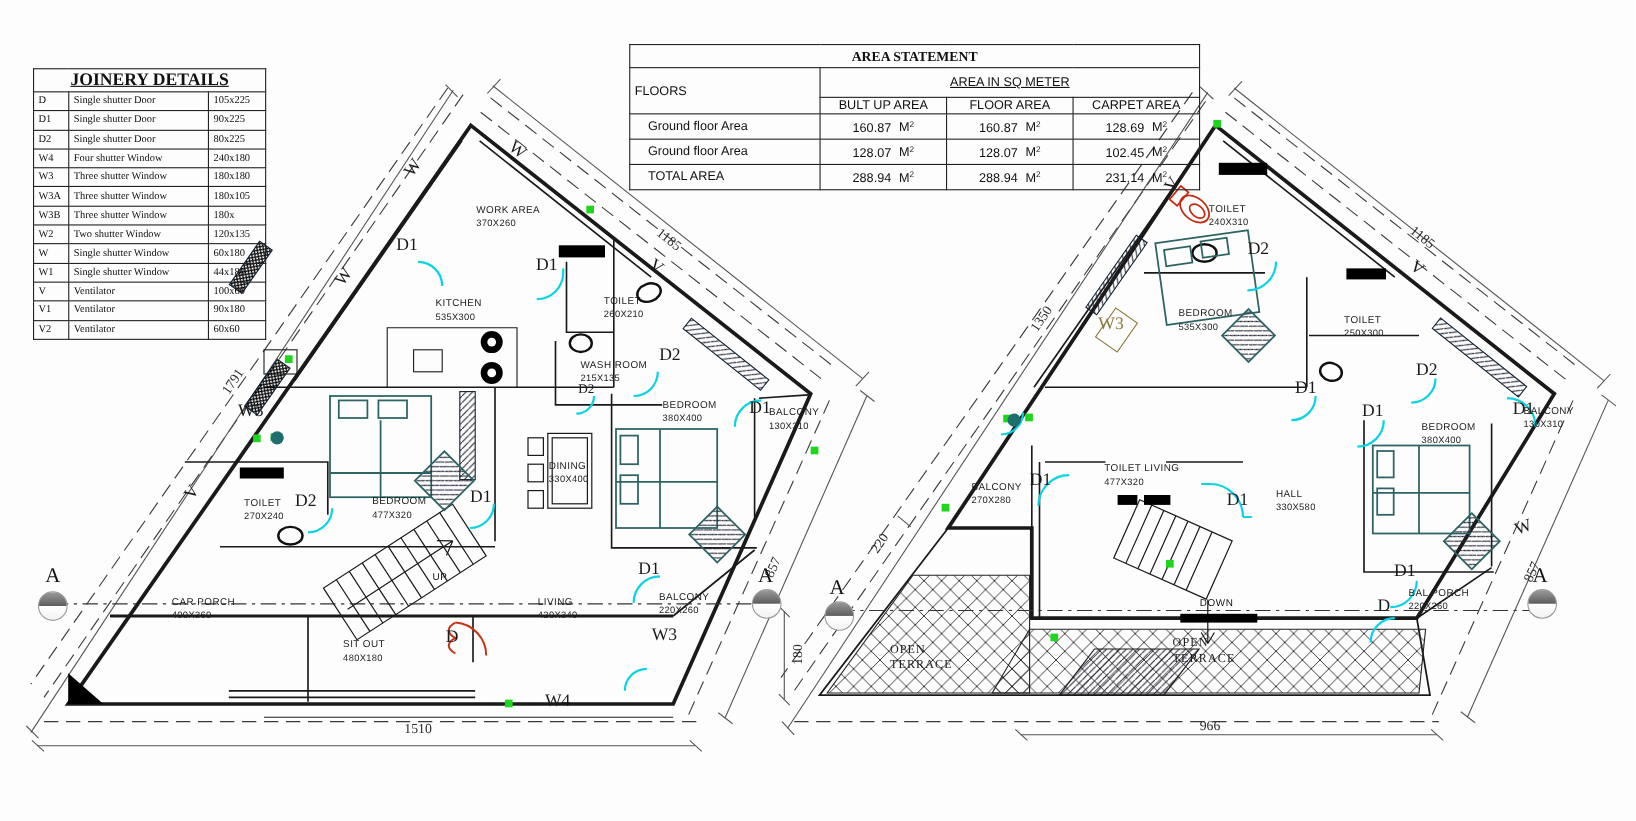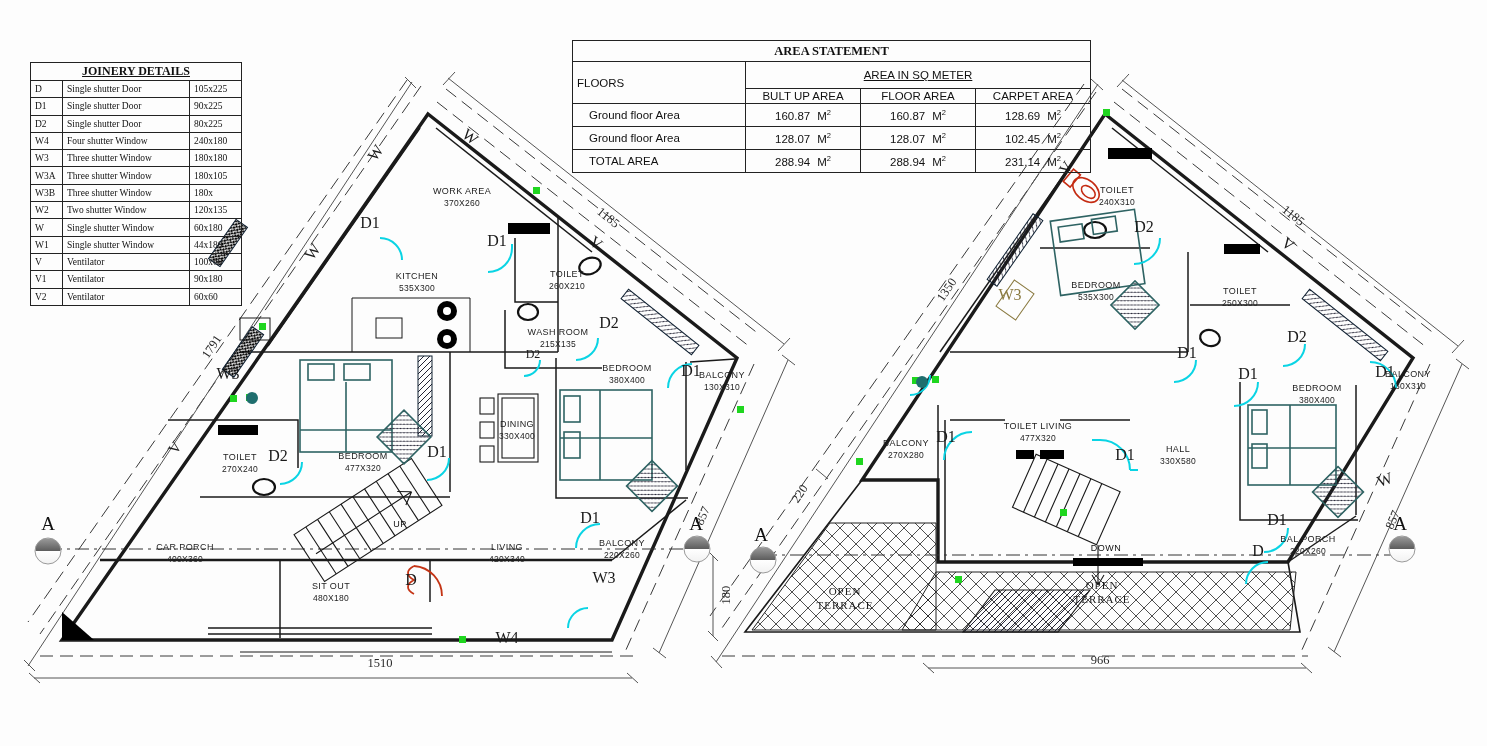--- a/index.html
+++ b/index.html
@@ -1,20 +1,20 @@
 <!DOCTYPE html>
 <html><head>
 <meta charset="utf-8">
 <style>
   html,body{margin:0;padding:0;background:#fff;}
   .canvas{position:relative;width:1487px;height:746px;background:#fdfdfd;overflow:hidden;
           font-family:"Liberation Sans",sans-serif;color:#111;}
   svg{position:absolute;left:0;top:0;}
   
-  .room{position:absolute;transform:translate(-50%,-50%);text-align:center;white-space:nowrap;
+  .room{position:absolute;transform:translate(-50%,-50%);white-space:nowrap;
         font-size:9px;letter-spacing:.4px;color:#1c1c1c;line-height:1.3;}
   .room .sz{font-size:8.5px;letter-spacing:.3px;color:#222;}
   .room.wrap{white-space:normal;width:72px;font-family:"Liberation Serif",serif;font-size:11px;letter-spacing:1px;}
   
   .mark{position:absolute;transform:translate(-50%,-50%) rotate(var(--rot,0deg));
         font-family:"Liberation Serif",serif;font-size:16px;color:#1a1a1a;white-space:nowrap;}
   .mark.sm{font-size:12px;}
   .updown{position:absolute;transform:translate(-50%,-50%);font-size:9px;letter-spacing:.5px;color:#111;}
   
   .dim{position:absolute;transform:translate(-50%,-50%) rotate(var(--rot,0deg));
@@ -23,21 +23,21 @@
   .ptitle{position:absolute;transform:translateX(-50%);font-family:"Liberation Serif",serif;
           font-size:21px;letter-spacing:1.5px;color:#0a0a0a;border-bottom:1.6px solid #0a0a0a;padding-bottom:1px;}
   
   .aletter{position:absolute;transform:translate(-50%,-50%);font-family:"Liberation Serif",serif;font-size:19px;color:#111;}
   .acircle{position:absolute;transform:translate(-50%,-50%);width:25px;height:25px;border-radius:50%;
            border:1px solid #9a9a9a;background:linear-gradient(180deg,#9a9a9a 0%,#5f5f5f 48%,#ffffff 50%,#f2f2f2 100%);}
   
   table{border-collapse:collapse;}
   .joinery{position:absolute;left:30px;top:62px;width:212px;font-family:"Liberation Serif",serif;font-size:9.5px;}
   .joinery th,.joinery td{border:1px solid #222;padding:1px 4px;height:14.3px;text-align:left;font-weight:normal;}
-  .joinery .ttl{text-align:center;font-weight:bold;text-decoration:underline;font-size:12px;}
+  .joinery .ttl{text-align:center;font-weight:bold;text-decoration:underline;font-size:16px;}
   
   .area{position:absolute;left:572px;top:40px;width:519px;font-family:"Liberation Sans",sans-serif;font-size:11.5px;}
   .area th,.area td{border:1.2px solid #222;padding:1px 4px;text-align:center;font-weight:normal;}
   .area .ttl{font-family:"Liberation Serif",serif;font-weight:bold;font-size:12.5px;height:18px;}
   .area .grp{text-decoration:underline;height:24px;}
   .area .floors{text-align:left;}
   .area td.fl{text-align:left;padding-left:16px;height:20px;}
   .area sup{font-size:7.5px;}
   .area .u{margin-left:7px;}
 </style>

